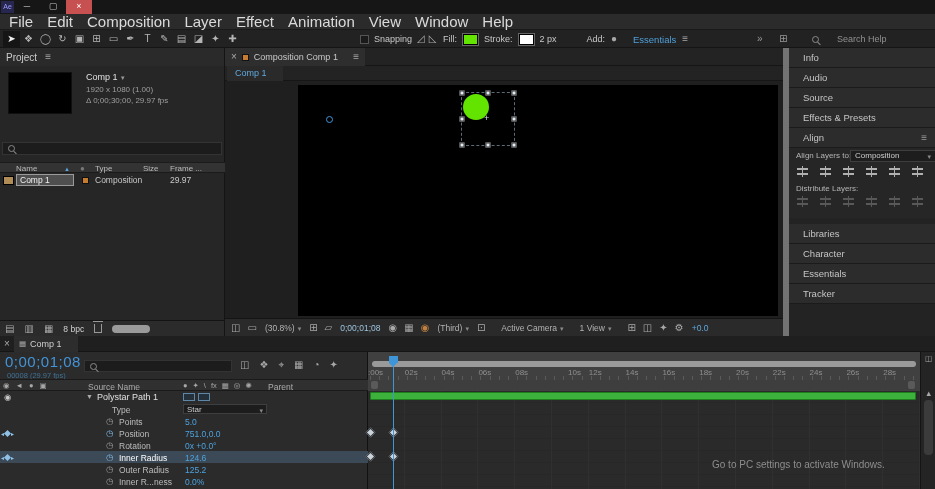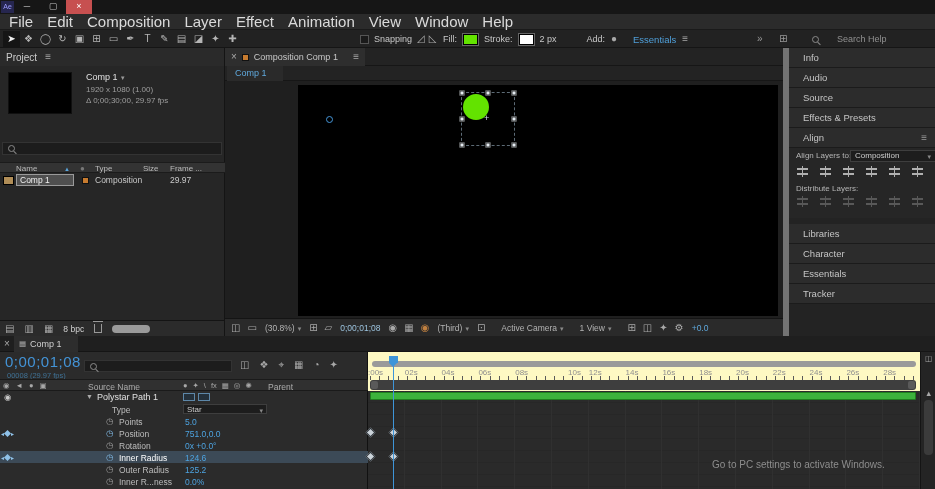--- a/index.html
+++ b/index.html
@@ -107,21 +107,21 @@
   .kfnav{left:1px;top:0;height:12px;display:flex;align-items:center;gap:1px}
   .karr{color:#8fc1e8;font-size:6px}
   .kfd{width:5px;height:5px;background:#8fc1e8;transform:rotate(45deg);display:inline-block}
   .sw{left:106px;top:1px;font-size:8.5px;color:#9a9a9a}
   .sw.on{color:#7fb6e0}
   .plabel{top:1.5px;font-size:8.5px;color:#bdbdbd}
   .trow.sel .plabel{color:#fff}
   .pvalue{left:185px;top:1.5px;font-size:8.5px;color:#4da3e0}
   .dd{left:183px;top:1px;width:84px;height:10px;background:#1d1d1d;border:1px solid #3e3e3e;font-size:8px;color:#ccc;line-height:9px;padding:0 3px}
   .dd .arr{float:right;margin-top:1px}
-  #tl-right{position:absolute;left:368px;top:16px;width:552px;height:137px;background:#fef9c3}
+  #tl-right{position:absolute;left:368px;top:16px;width:552px;height:137px;background:#404040}
   #nav-pill{position:absolute;left:4px;top:9px;width:544px;height:6px;background:#9a9a9a;border-radius:3px}
   #ruler-labels{position:absolute;left:0;top:16px;width:552px;height:10px}
   .rlabel{position:absolute;top:0;font-size:8px;color:#8f8f8f;white-space:nowrap}
   #ticks{position:absolute;left:2px;top:24px;width:548px;height:4px;background:repeating-linear-gradient(90deg,#5a5a5a 0 1px,transparent 1px 9.2px)}
   #workarea{position:absolute;left:2px;top:28px;width:546px;height:10px;background:#3e3e3e;border-radius:3px}
   #workarea::before,#workarea::after{content:"";position:absolute;top:1px;width:7px;height:8px;background:#5a5a5a;border-radius:2px}
   #workarea::before{left:1px}#workarea::after{right:1px}
   #tl-tracks{position:absolute;left:0;top:39px;width:552px;height:98px;background:repeating-linear-gradient(90deg,transparent 0 35.8px,#303030 35.8px 36.8px),repeating-linear-gradient(180deg,#2a2a2a 0 11px,#272727 11px 12px)}
   #layerbar{position:absolute;left:2px;top:1px;width:546px;height:8px;background:#3cb23c;border:1px solid #1e7e1e;border-radius:1px}
   .kf{position:absolute;width:7px;height:7px;background:#ccd4da;border:1px solid #30363b;transform:rotate(45deg)}

